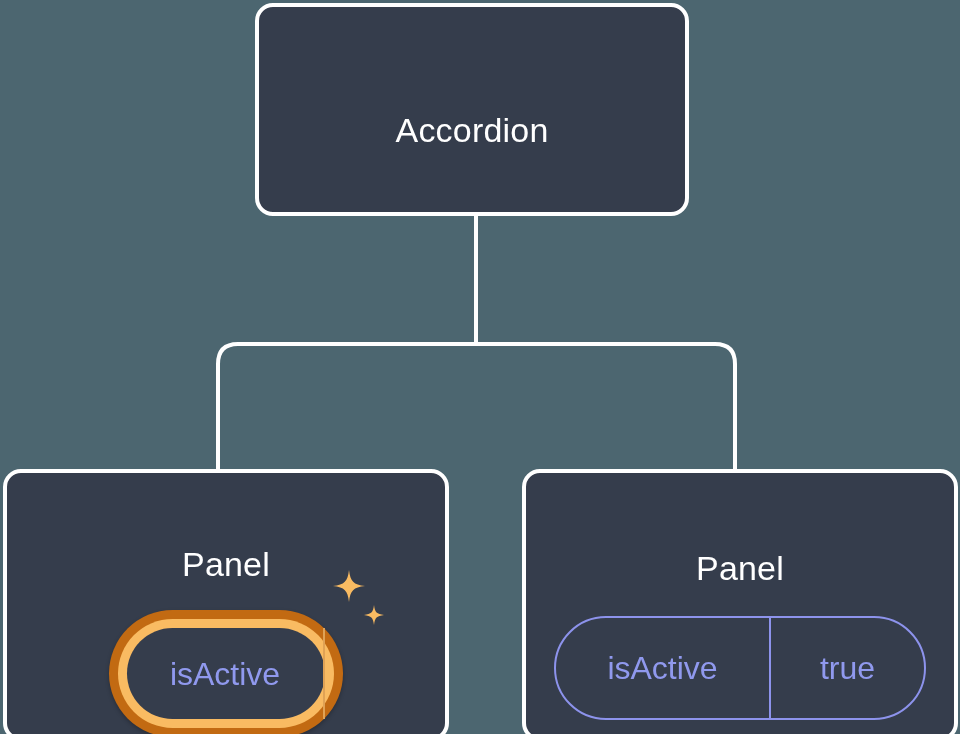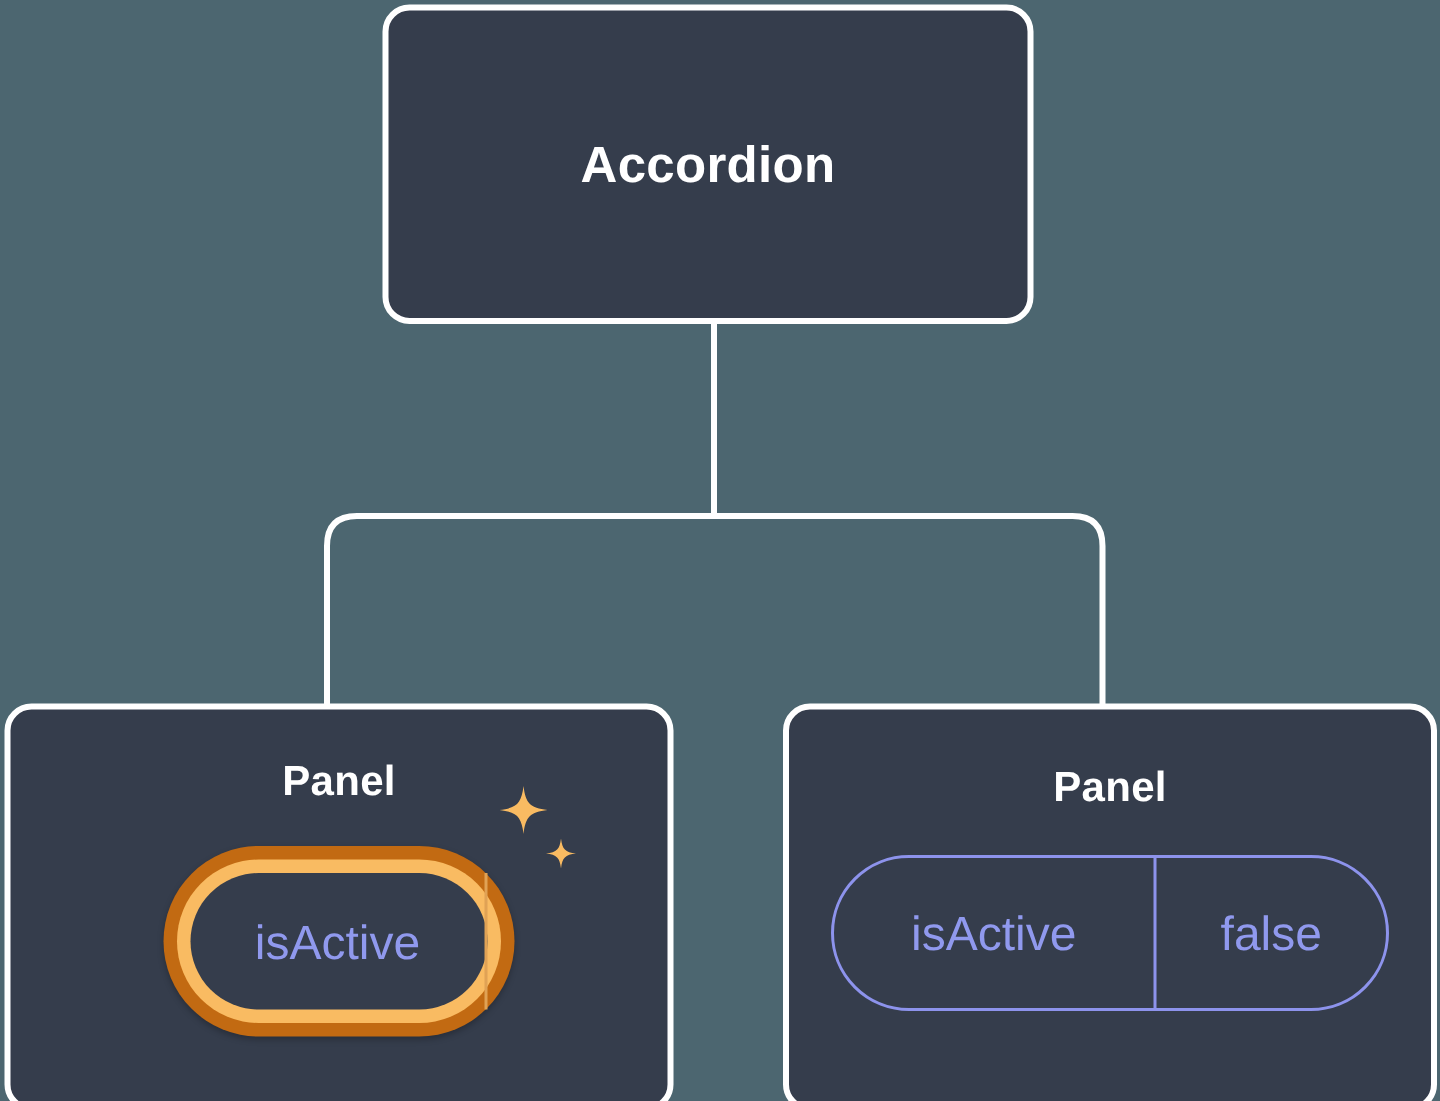--- a/index.html
+++ b/index.html
@@ -66,29 +66,30 @@
     left: 522px;
     top: 469px;
     width: 436px;
     height: 272px;
     padding-top: 38px;
   }
 
   .node-title {
     color: #ffffff;
     font-size: 34px;
-    font-weight: 700;
+    font-weight: 400;
     letter-spacing: 0.2px;
     line-height: 1;
     white-space: nowrap;
+    margin-top: 40px;
   }
 
   .node-panel-left .node-title,
   .node-panel-right .node-title {
-    font-size: 28px;
+    font-size: 34px;
   }
 
   
   .pill-wrap {
     position: relative;
     display: flex;
     align-items: flex-start;
     justify-content: center;
   }
 
@@ -211,18 +212,18 @@
       </svg>
     </div>
   </div>
 
   <div class="node node-panel-right">
     <div class="node-title">Panel</div>
 
     <div class="pill-wrap" style="margin-top:31px;">
       <div class="pill pill-plain">
         <span class="pill-cell pill-key">isActive</span>
-        <span class="pill-cell pill-val">false</span>
+        <span class="pill-cell pill-val">true</span>
       </div>
     </div>
   </div>
 
 </div>
 
 </body></html>

